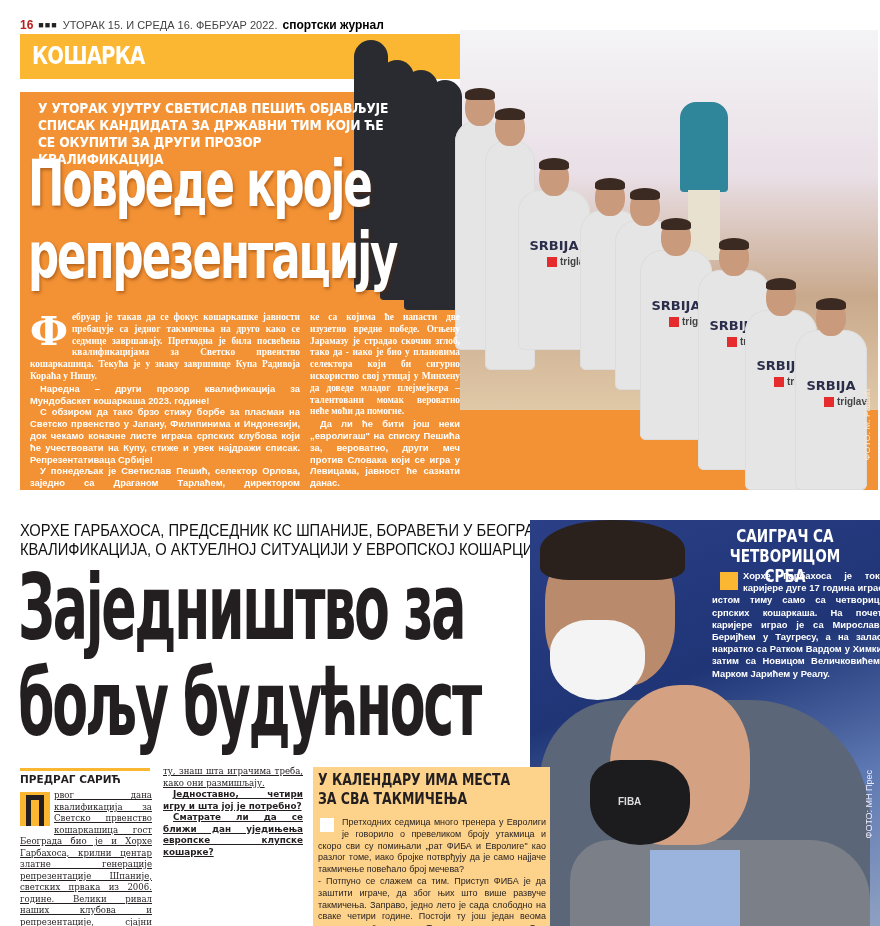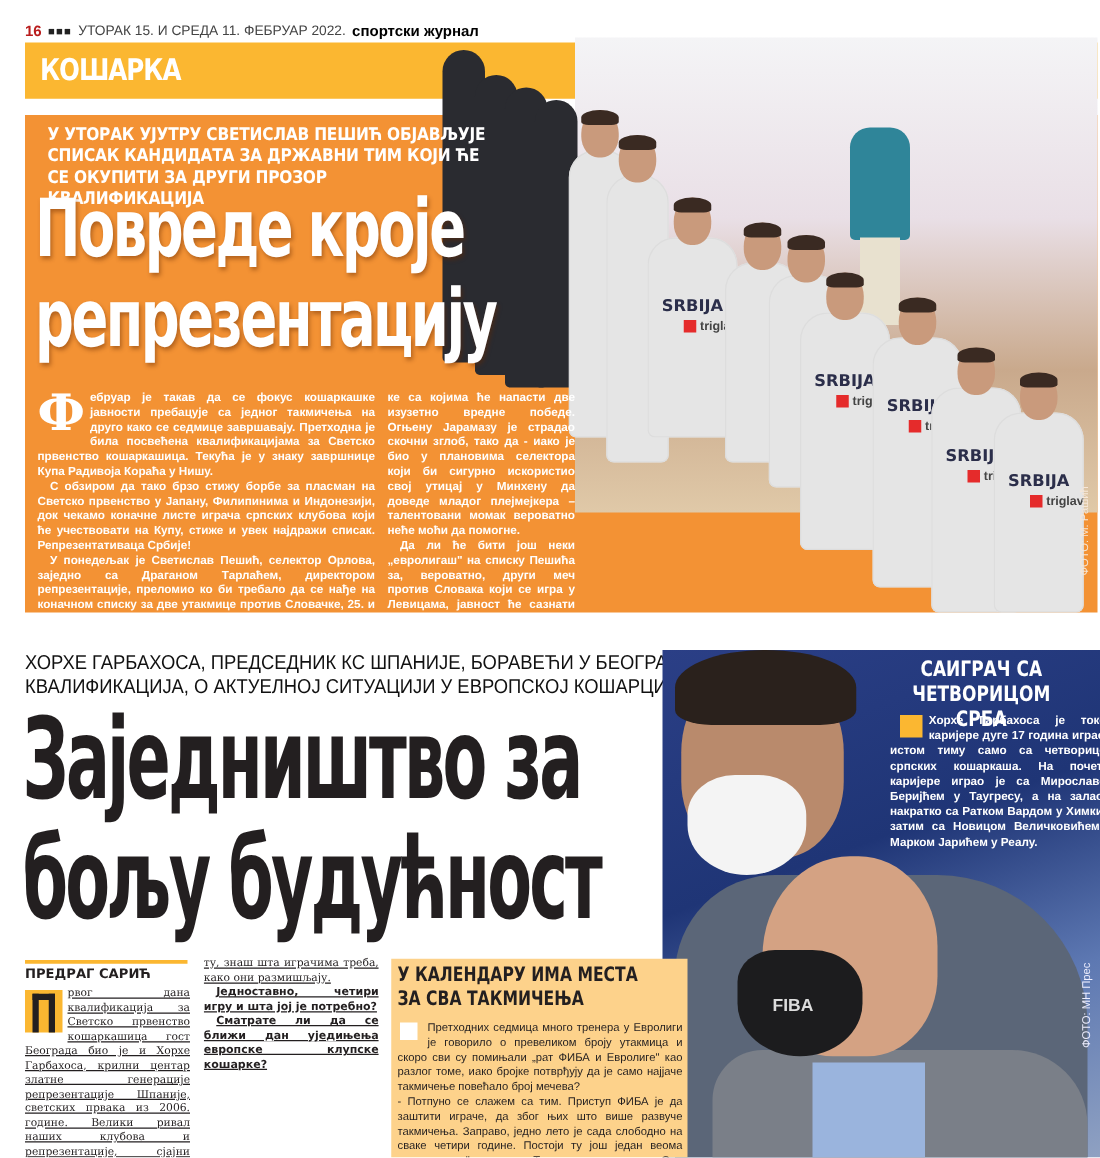--- a/index.html
+++ b/index.html
@@ -26,34 +26,34 @@
   .player .sponsor b { display:inline-block; width:10px; height:10px; background:#e52b2b; margin-right:3px; vertical-align:middle; }
   .photo1 .teal-person { position:absolute; left: 340px; top: 82px; width: 48px; height: 90px; background:#2f8599; border-radius: 16px 16px 4px 4px; }
   .photo1 .teal-person::after { content:""; position:absolute; left:8px; top:88px; width:32px; height:70px; background:#e8e1cf; }
   .photo1 .credit { position:absolute; right: 6px; bottom: 30px; writing-mode: vertical-rl; transform: rotate(180deg); color:#f6e7d8; font-size:9px; }
 
   .kicker1 { position:absolute; left: 38px; top: 100px; width: 400px; color:#fff; font-weight:bold; font-size:14px; line-height:17px; font-family:"DejaVu Sans", sans-serif; transform: scaleX(0.88); transform-origin:left; letter-spacing:-0.2px; }
   .headline1 { position:absolute; left: 28px; top: 148px; color:#fff; font-family:"DejaVu Sans", sans-serif; font-weight:bold; font-size:64px; line-height:72px; letter-spacing:-3px; transform: scaleX(0.68); transform-origin:left; text-shadow: 2px 2px 4px rgba(100,40,0,0.45); white-space:nowrap; }
 
   .body1 { position:absolute; color:#fff; font-size:9.4px; line-height:11.8px; font-weight:bold; font-family:"Liberation Sans", sans-serif; }
   .body1 p { text-indent: 10px; }
-  .body1 p.first { text-indent: 0; }
+  .body1 p.first { text-indent: 0; font-family: Liberation Serif, serif; }
   .dropcap { float:left; font-family:"DejaVu Serif", serif; font-size:40px; line-height:34px; font-weight:bold; color:#fff; margin: 2px 4px 0 0; }
 
   .kicker2 { position:absolute; left: 20px; top: 521px; color:#111; font-size:16px; line-height:19px; font-family:"Liberation Sans", sans-serif; transform: scaleX(0.92); transform-origin:left; white-space:nowrap; }
   .headline2 { position:absolute; left: 18px; top: 560px; color:#231f20; font-family:"DejaVu Sans", sans-serif; font-weight:bold; font-size:90px; line-height:96px; letter-spacing:-4px; transform: scaleX(0.58); transform-origin:left; white-space:nowrap; }
 
   .photo2 { position:absolute; left: 530px; top: 520px; width: 350px; height: 406px; background: linear-gradient(160deg,#2b3f86 0%,#1f3576 40%,#5d78b2 70%,#8fa1c2 100%); overflow:hidden; }
   .photo2 .man1-body { position:absolute; left: 10px; top: 180px; width: 330px; height: 240px; background:#5b6678; border-radius: 80px 120px 0 0; }
   .photo2 .man1-head { position:absolute; left: 15px; top: 12px; width: 130px; height: 155px; background:#b98a6c; border-radius: 45% 45% 40% 40%; }
   .photo2 .man1-hair { position:absolute; left: 10px; top: 0px; width: 145px; height: 60px; background:#2a211c; border-radius: 50% 50% 20% 20%; }
   .photo2 .mask1 { position:absolute; left: 20px; top: 100px; width: 95px; height: 80px; background:#f4f4f4; border-radius: 40% 40% 50% 50%; }
   .photo2 .man2-head { position:absolute; left: 80px; top: 165px; width: 140px; height: 160px; background:#d4a283; border-radius: 50% 45% 40% 40%; }
   .photo2 .mask2 { position:absolute; left: 60px; top: 240px; width: 100px; height: 85px; background:#1c1c1e; border-radius: 30% 40% 50% 50%; }
-  .photo2 .mask2 span { position:absolute; left:28px; top:36px; color:#ddd; font-size:14px; font-weight:bold; }
+  .photo2 .mask2 span { position:absolute; left:28px; top:36px; color:#ddd; font-size:10px; font-weight:bold; }
   .photo2 .man2-body { position:absolute; left: 40px; top: 320px; width: 300px; height: 100px; background:#7a7f88; border-radius: 40px 60px 0 0; }
   .photo2 .shirt { position:absolute; left: 120px; top: 330px; width: 90px; height: 80px; background:#9ab4dd; }
   .photo2 .credit2 { position:absolute; right: 6px; top: 250px; writing-mode: vertical-rl; transform: rotate(180deg); color:#eef; font-size:9px; }
 
   .sidebar-title { position:absolute; left: 700px; top: 526px; width: 170px; text-align:center; color:#fff; font-family:"DejaVu Sans", sans-serif; font-weight:bold; font-size:17px; line-height:20px; transform: scaleX(0.8); transform-origin:center; }
   .sidebar-text { position:absolute; left: 712px; top: 570px; width: 180px; color:#fff; font-size:9.4px; line-height:12.2px; font-weight:bold; text-align:justify; }
   .sidebar-text .sq { float:left; width:18px; height:18px; background:#fbb731; margin: 2px 5px 0 8px; }
 
   .byline { position:absolute; left: 20px; top: 768px; width: 130px; border-top: 3px solid #fbb731; padding-top: 2px; font-weight:bold; font-size:10.5px; color:#231f20; font-family:"DejaVu Sans", sans-serif; transform-origin:left; }
   .col-serif { position:absolute; font-family:"DejaVu Serif", serif; font-size:8.6px; line-height:11.5px; color:#231f20; text-align:justify; }
@@ -68,21 +68,21 @@
   .cal-text { position:absolute; left: 318px; top: 817px; width: 228px; color:#231f20; font-size:9px; line-height:11.8px; font-family:"Liberation Sans", sans-serif; text-align:justify; }
   .cal-text .wsq { float:left; width:14px; height:14px; background:#fff; margin: 1px 8px 0 2px; }
   .cal-text p { text-indent:0; }
 </style>
 </head>
 <body>
 
 <div class="masthead">
   <span class="pnum">16</span>
   <span class="squares">■■■</span>
-  <span class="date">УТОРАК 15. И СРЕДА 11. ФЕБРУАР 2022.</span>
+  <span class="date">УТОРАК 15. И СРЕДА 16. ФЕБРУАР 2022.</span>
   <span class="paper">спортски журнал</span>
 </div>
 
 <div class="section-bar">
   <span class="label">КОШАРКА</span>
 </div>
 
 <div class="orange-box"></div>
 
 <div class="photo1">
@@ -135,20 +135,21 @@
 
 <div class="kicker1">У УТОРАК УЈУТРУ СВЕТИСЛАВ ПЕШИЋ ОБЈАВЉУЈЕ СПИСАК КАНДИДАТА ЗА ДРЖАВНИ ТИМ КОЈИ ЋЕ СЕ ОКУПИТИ ЗА ДРУГИ ПРОЗОР КВАЛИФИКАЦИЈА</div>
 <div class="headline1">
   <div>Повреде кроје</div>
   <div>репрезентацију</div>
 </div>
 
 <div class="body1" style="left:30px;top:312px;width:270px;text-align:justify;">
   <span class="dropcap">Ф</span>
   <p class="first">ебруар је такав да се фокус кошаркашке јавности пребацује са једног такмичења на друго како се седмице завршавају. Претходна је била посвећена квалификацијама за Светско првенство кошаркашица. Текућа је у знаку завршнице Купа Радивоја Кораћа у Нишу.</p>
+  <p>Наредна – други прозор квалификација за Мундобаскет кошаркаша 2023. године!</p>
   <p>С обзиром да тако брзо стижу борбе за пласман на Светско првенство у Јапану, Филипинима и Индонезији, док чекамо коначне листе играча српских клубова који ће учествовати на Купу, стиже и увек најдражи списак. Репрезентативаца Србије!</p>
   <p>У понедељак је Светислав Пешић, селектор Орлова, заједно са Драганом Тарлаћем, директором репрезентације, преломио ко би требало да се нађе на коначном списку за две утакмице против Словачке, 25. и 28. фебруара. У уторак ујутру је јавност упозната са листом момака који ће бити кандидати за увек тежак дрес.</p>
   <p style="height:24px;overflow:hidden;">Осим Евролиге која сада већ традиционално кроји спискове скоро свих селекција, сада ће Пешићу и повреде одмоћи да одреди момке са којима ће напасти две изузетно вредне победе.</p>
 </div>
 <div class="body1" style="left:310px;top:312px;width:150px;text-align:justify;">
   <p class="first">ке са којима ће напасти две изузетно вредне победе. Огњену Јарамазу је страдао скочни зглоб, тако да - иако је био у плановима селектора који би сигурно искористио свој утицај у Минхену да доведе младог плејмејкера – талентовани момак вероватно неће моћи да помогне.</p>
   <p>Да ли ће бити још неки „евролигаш" на списку Пешића за, вероватно, други меч против Словака који се игра у Левицама, јавност ће сазнати данас.</p>
   <p>Видеће се и каква је ситуација са Аленом Смаилагићем који је пропустио неколико утакмица Партизана због проблема са коленом, док је претходни меч црно-белих са ФМП прескочио и Алекса Аврамовић. Од раније је јасно да капитен, Милош Теодосић, неће моћи да помогне због повреде колена зарађене у дресу Виртуса.</p>
 </div>
 

